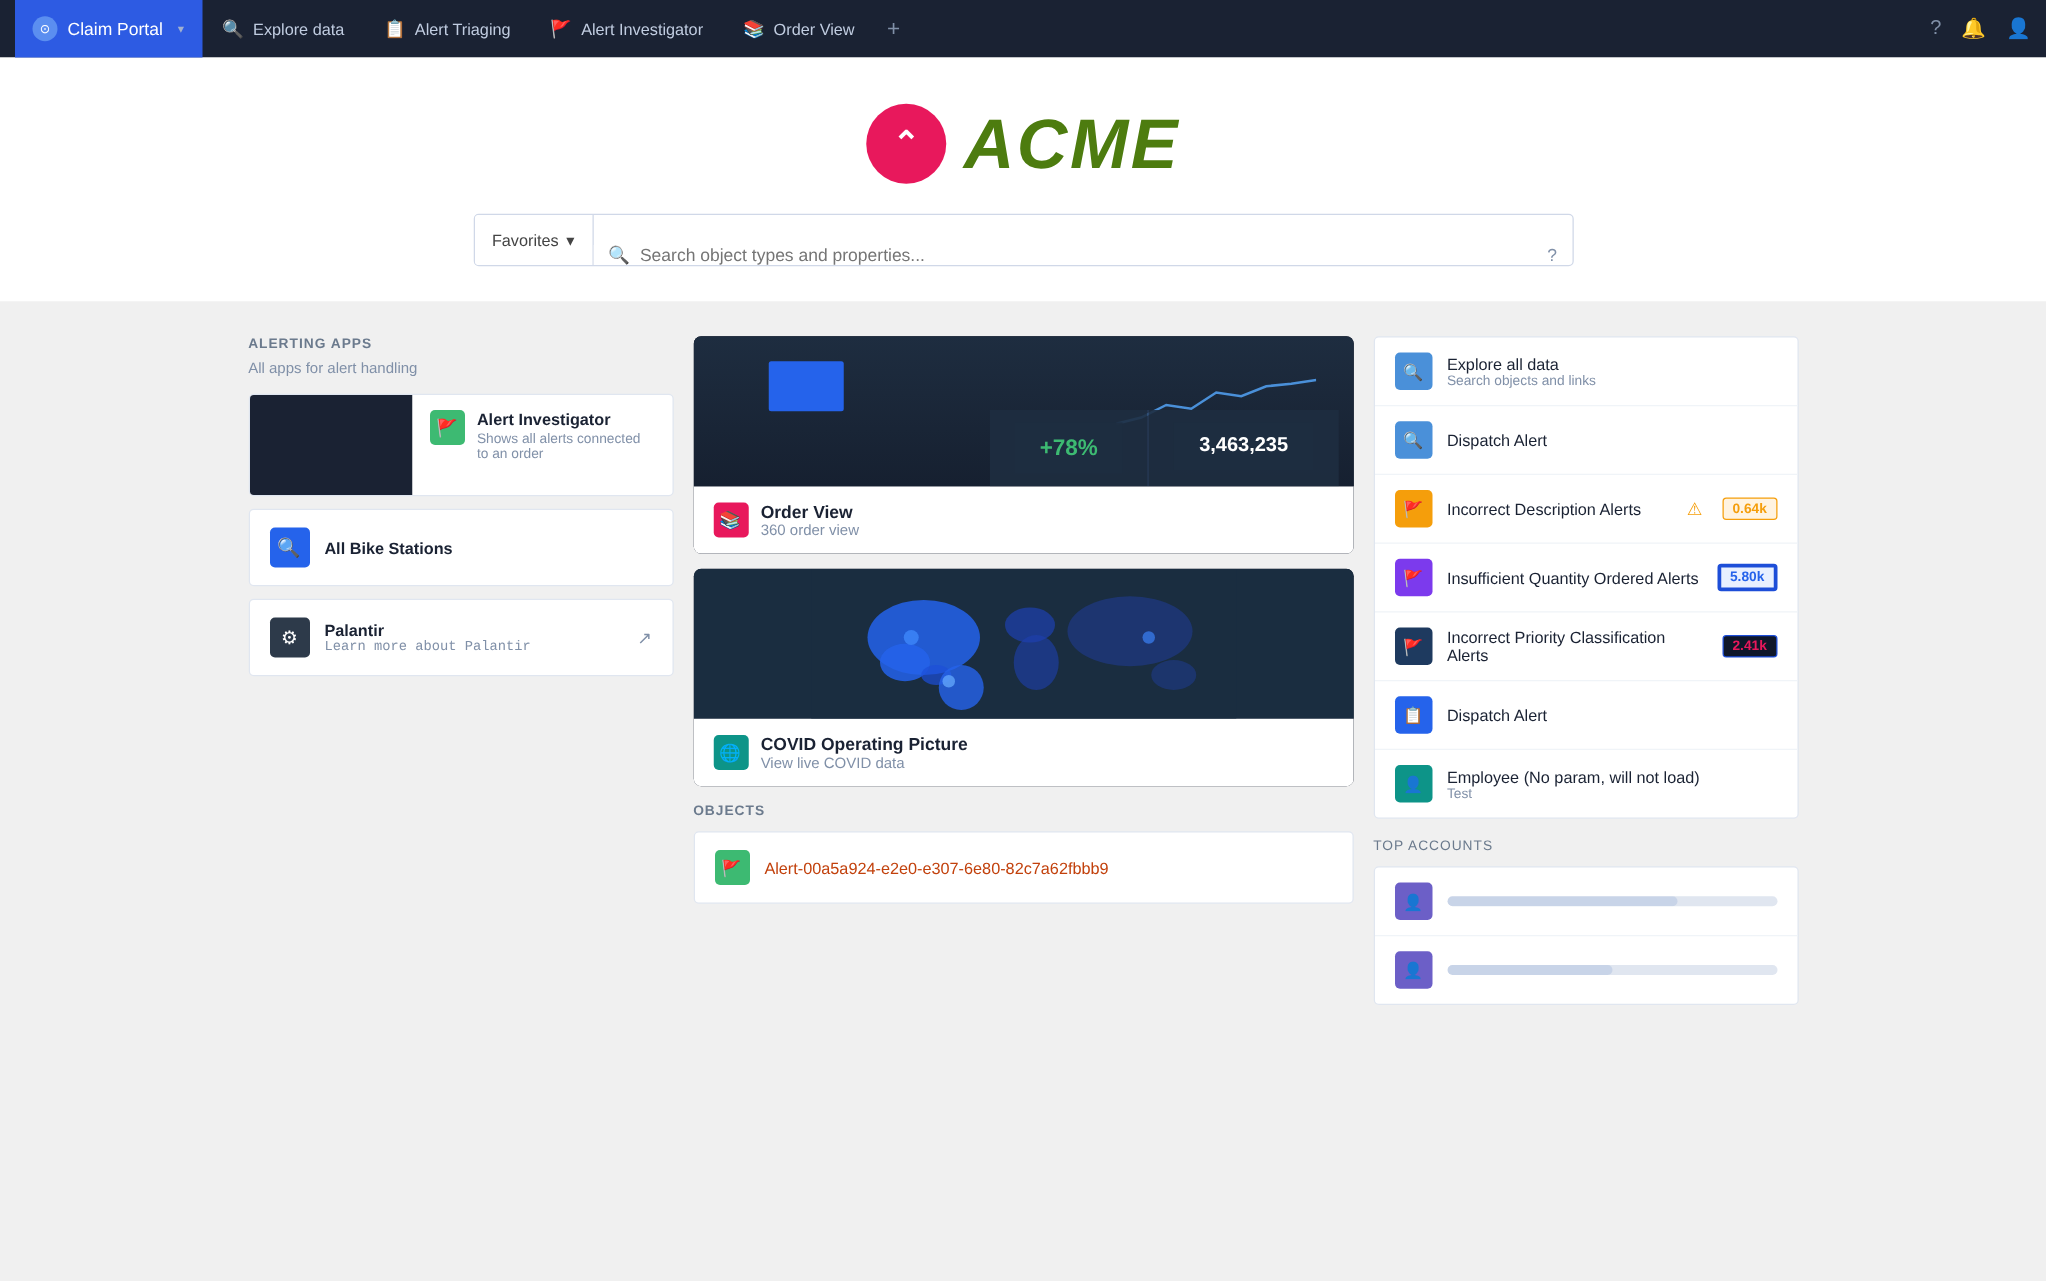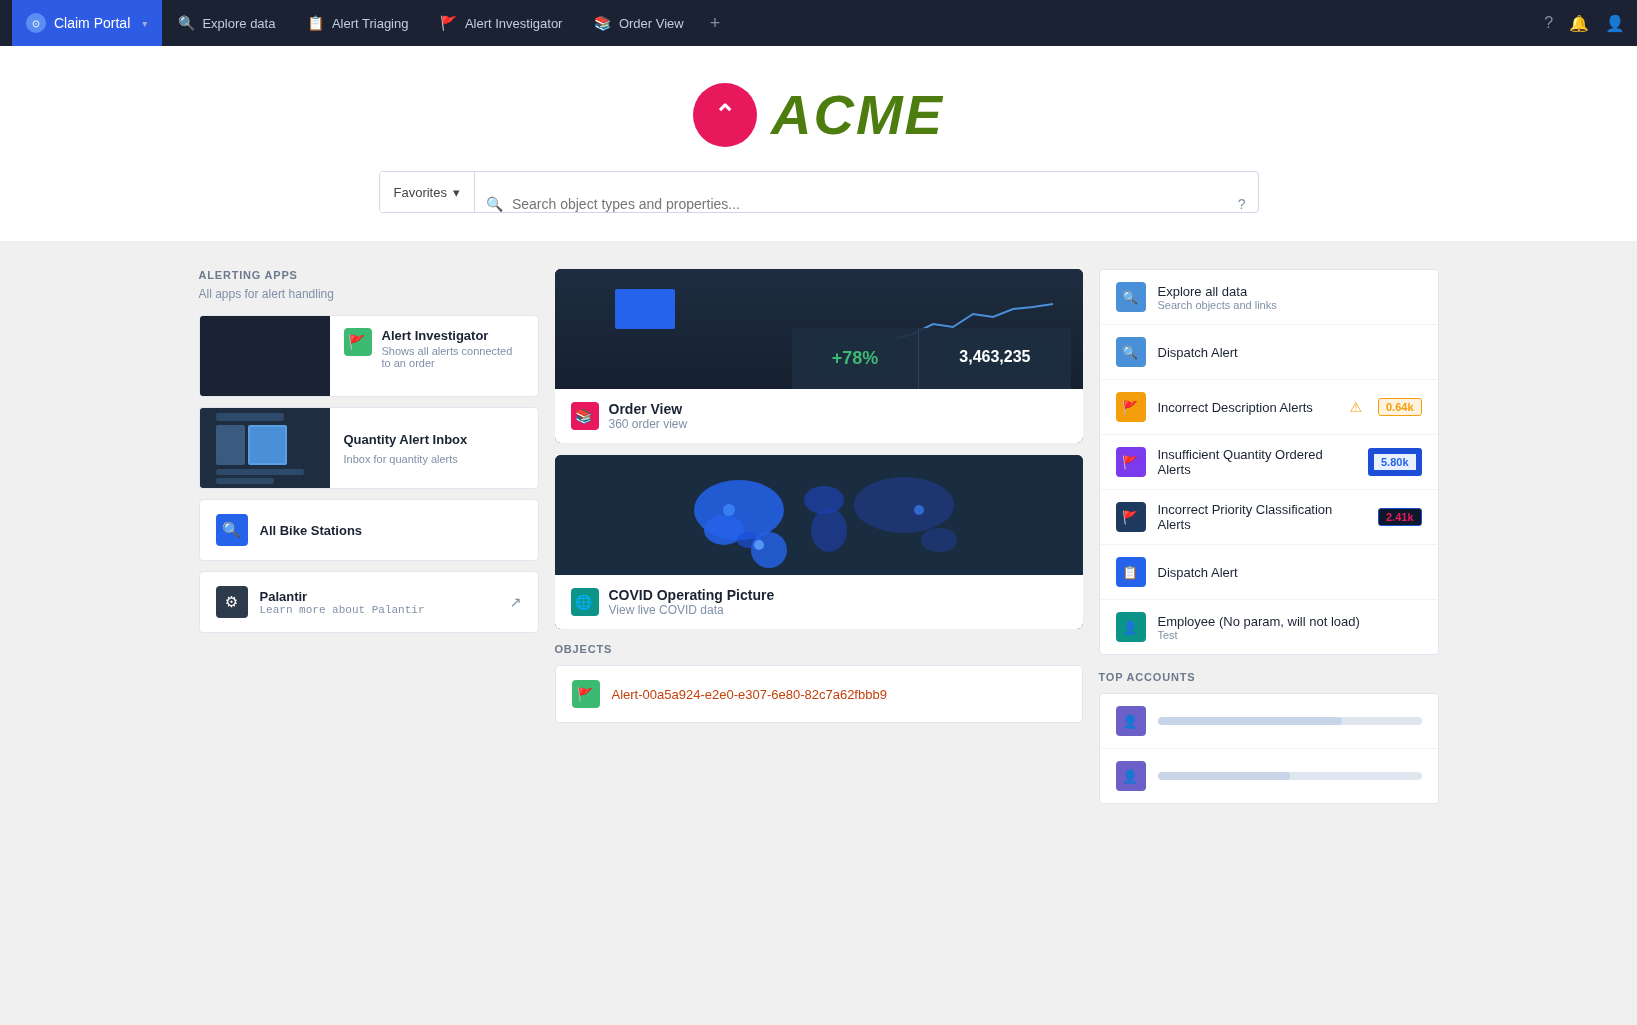--- a/index.html
+++ b/index.html
@@ -270,25 +270,25 @@
     .action-icon.purple { background: #7c3aed; }
     .action-icon.navy { background: #1e3a5f; }
     .action-icon.teal { background: #0d9488; }
     .action-icon.blue-med { background: #2563eb; }
     .action-name { font-size: 13px; font-weight: 500; color: #1a2233; flex: 1; }
     .action-badge {
       font-size: 11px; padding: 2px 7px;
       border-radius: 3px; font-weight: 600;
     }
     .action-badge.orange { background: #fff3e0; color: #f59e0b; border: 1px solid #f59e0b; }
-    .action-badge.blue { background: #e8f0ff; color: #2563eb; border: 6px solid #1d4ed8; }
+    .action-badge.blue { background: #e8f0ff; color: #2563eb; border: 3px solid #1d4ed8; }
     .action-badge.red { background: #0f172a; color: #e8185c; border: 1px solid #1d4ed8; }
     .action-warn { color: #f59e0b; font-size: 14px; margin-right: 4px; }
 
-    .top-accounts-title { font-size: 11px; font-weight: 700; color: #6b7a8d; letter-spacing: 0.8px; margin-bottom: 10px; text-transform: uppercase; }
+    .top-accounts-title { font-size: 11px; font-weight: 400; color: #6b7a8d; letter-spacing: 0.8px; margin-bottom: 10px; text-transform: uppercase; }
     .accounts-list { background: white; border: 1px solid #e0e6f0; border-radius: 4px; }
     .account-item {
       display: flex; align-items: center; gap: 12px;
       padding: 12px 16px;
       border-bottom: 1px solid #f0f4f8;
       cursor: pointer;
     }
     .account-item:last-child { border-bottom: none; }
     .account-icon {
       width: 30px; height: 30px; border-radius: 4px;
@@ -374,39 +374,20 @@
       </div>
       <div class="app-card-info">
         <div class="app-icon green">🚩</div>
         <div>
           <div class="app-name">Alert Investigator</div>
           <div class="app-desc">Shows all alerts connected to an order</div>
         </div>
       </div>
     </div>
 
-    <div class="card app-card">
-      <div class="app-card-thumb">
-        <div class="qty-thumb">
-          <div style="width:100%; padding:8px;">
-            <div style="background:#2d4a6a; height:8px; border-radius:2px; margin-bottom:4px; width:70%;"></div>
-            <div style="display:flex; gap:3px; margin-bottom:4px;">
-              <div style="background:#3a5a80; height:40px; width:30%; border-radius:2px;"></div>
-              <div style="background:#4a90d9; height:40px; width:40%; border-radius:2px; border: 2px solid #5aa0e0;"></div>
-            </div>
-            <div style="background:#2d4a6a; height:6px; border-radius:2px; width:90%;"></div>
-            <div style="background:#2d4a6a; height:6px; border-radius:2px; width:60%; margin-top:3px;"></div>
-          </div>
-        </div>
-      </div>
-      <div class="app-card-info" style="flex-direction:column; justify-content:center; gap:4px;">
-        <div class="app-name">Quantity Alert Inbox</div>
-        <div class="app-desc">Inbox for quantity alerts</div>
-      </div>
-    </div>
 
     <div class="card simple-card">
       <div class="simple-card-icon blue">🔍</div>
       <div class="simple-card-text">
         <div class="name">All Bike Stations</div>
       </div>
     </div>
 
     <div class="card simple-card">
       <div class="simple-card-icon dark">⚙</div>

